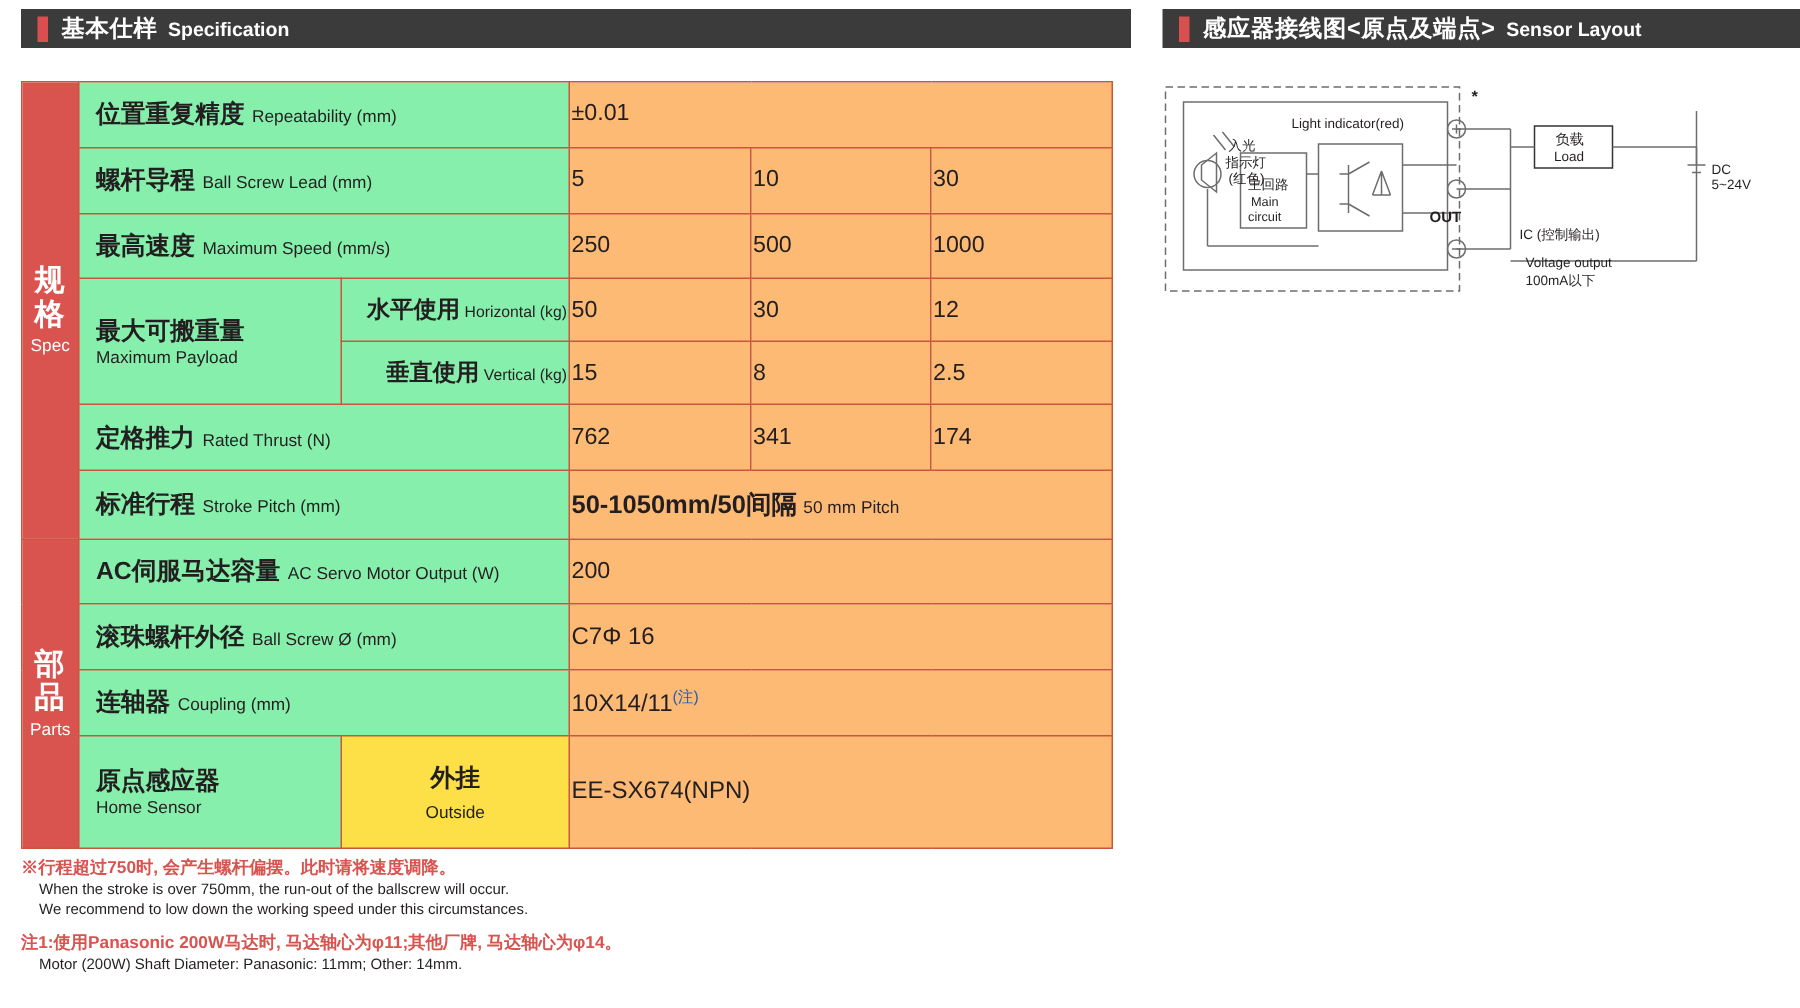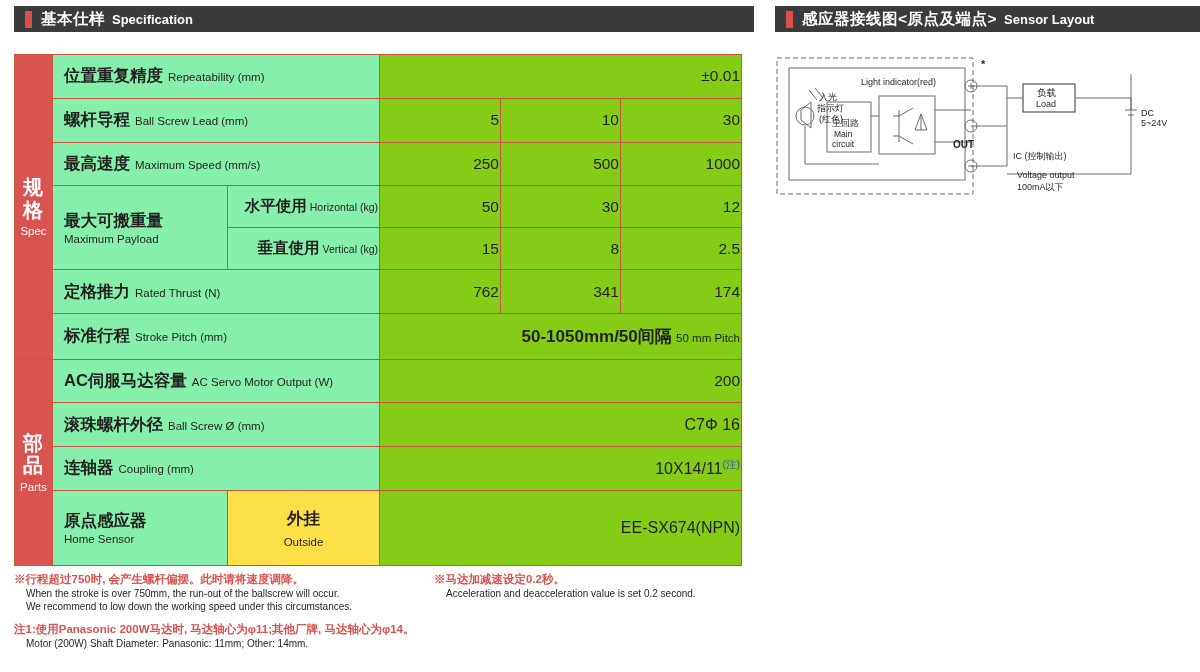--- a/index.html
+++ b/index.html
@@ -59,22 +59,22 @@
     color:#231f20;
   }
   .lbl .cn { font-size:16.5px; font-weight:bold; }
   .lbl .en { font-size:11.5px; margin-left:5px; font-weight:normal; }
   .lbl.sub { text-align:right; padding-left:0; }
   .lbl.sub .cn { font-size:15.5px; }
   .lbl.sub .en { font-size:10.5px; margin-left:3px; }
   .lbl.two-line .cn { display:block; }
   .lbl.two-line .en { display:block; margin-left:0; margin-top:1px; }
   .val {
-    text-align:right;
-    background:#84cc16;
+    text-align:left;
+    background:#fdba74;
     font-size:15.5px;
   }
   .val.big { font-size:16px; }
   .val .small {
     font-size:11.5px; font-weight:normal;
   }
   .val .bigcn { font-size:17px; font-weight:bold; }
   .sup-note {
     color:#2a5db0; font-size:10.5px; vertical-align:super;
   }
@@ -306,22 +306,18 @@
   </svg>
 </div>
 
 <div class="notes">
   <div class="note-row">
     <div class="col-a">
       <span class="note-cn">※行程超过750时, 会产生螺杆偏摆。此时请将速度调降。</span>
       <span class="note-en">When the stroke is over 750mm, the run-out of the ballscrew will occur.</span>
       <span class="note-en">We recommend to low down the working speed under this circumstances.</span>
     </div>
-    <div class="col-b">
-      <span class="note-cn">※马达加减速设定0.2秒。</span>
-      <span class="note-en">Acceleration and deacceleration value is set 0.2 second.</span>
-    </div>
   </div>
   <div class="note-bottom" style="margin-top:16px;">
     <span class="note-cn">注1:使用Panasonic 200W马达时, 马达轴心为φ11;其他厂牌, 马达轴心为φ14。</span>
     <span class="note-en">Motor (200W) Shaft Diameter: Panasonic: 11mm; Other: 14mm.</span>
   </div>
 </div>
 
 </body></html>

